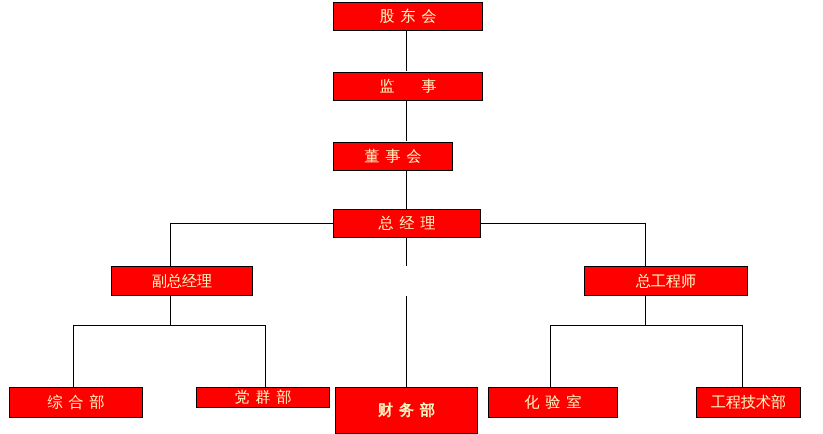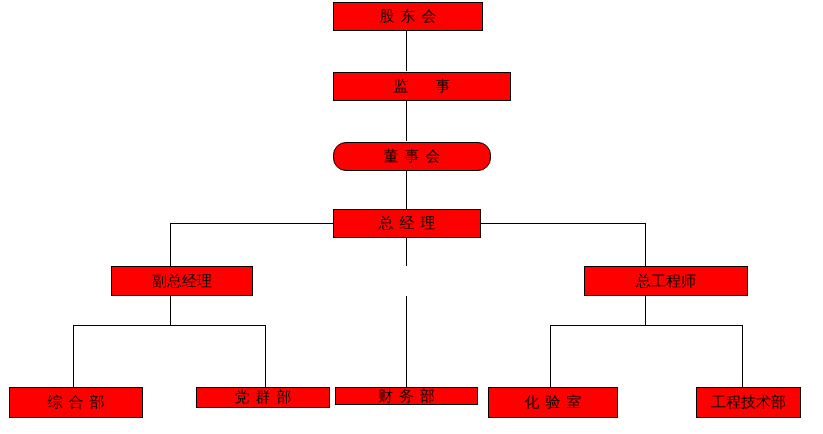--- a/index.html
+++ b/index.html
@@ -16,21 +16,21 @@
     width: 823px;
     height: 434px;
     background: #ffffff;
     overflow: hidden;
   }
   .node {
     position: absolute;
     box-sizing: border-box;
     background: #ff0000;
     border: 1px solid #000000;
-    color: #000000;
+    color: #fef9c3;
     display: flex;
     align-items: center;
     justify-content: center;
     font-size: 15px;
     line-height: 1;
     white-space: nowrap;
     text-align: center;
     z-index: 2;
   }
   .node.spaced {
@@ -77,34 +77,34 @@
 
   <div class="link v" style="left:406px; top:296px; height:91px;"></div>
 
   <div class="link v" style="left:645px; top:296px; height:29px;"></div>
   <div class="link h" style="left:550px; top:325px; width:193px;"></div>
   <div class="link v" style="left:550px; top:325px; height:62px;"></div>
   <div class="link v" style="left:742px; top:325px; height:62px;"></div>
 
   <div class="node spaced" style="left:333px; top:2px; width:150px; height:29px;">股东会</div>
 
-  <div class="node spaced" style="left:333px; top:72px; width:178px; height:29px;">监　事</div>
+  <div class="node spaced" style="left:333px; top:72px; width:150px; height:29px;">监　事</div>
 
-  <div class="node spaced" style="left:333px; top:142px; width:158px; height:29px;border-radius:13px;">董事会</div>
+  <div class="node spaced" style="left:333px; top:142px; width:120px; height:29px;">董事会</div>
 
   <div class="node spaced" style="left:333px; top:209px; width:148px; height:29px;">总经理</div>
 
   <div class="node tight" style="left:99px; top:266px; width:142px; height:30px;">副总经理</div>
 
 
   <div class="node tight" style="left:572px; top:266px; width:164px; height:30px;">总工程师</div>
 
   <div class="node spaced" style="left:9px; top:387px; width:134px; height:31px;">综合部</div>
 
   <div class="node spaced" style="left:196px; top:387px; width:134px; height:21px;">党群部</div>
 
-  <div class="node spaced" style="left:335px; top:387px; width:143px; height:18px;">财务部</div>
+  <div class="node spaced" style="left:335px; top:387px; width:143px; height:47px;font-weight:bold;">财务部</div>
 
   <div class="node spaced" style="left:488px; top:387px; width:130px; height:31px;">化验室</div>
 
   <div class="node tight" style="left:684px; top:387px; width:105px; height:31px;">工程技术部</div>
 
 </div>
 
 </body></html>

